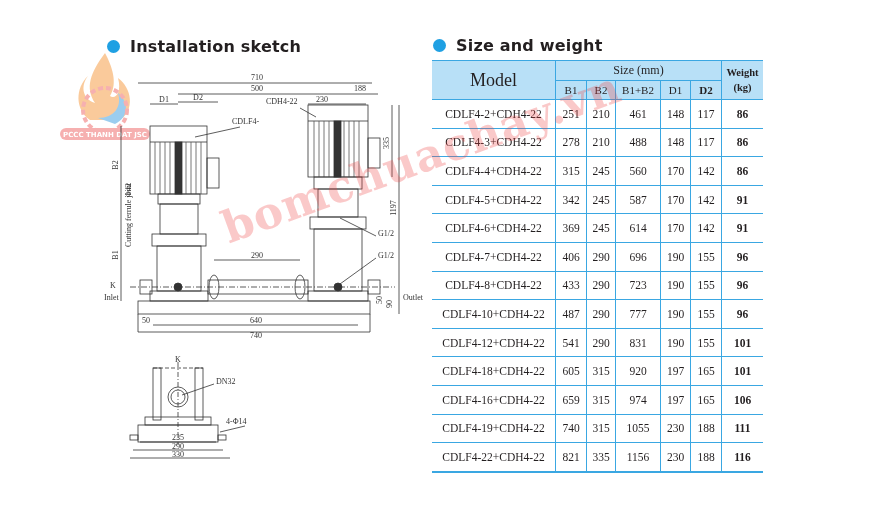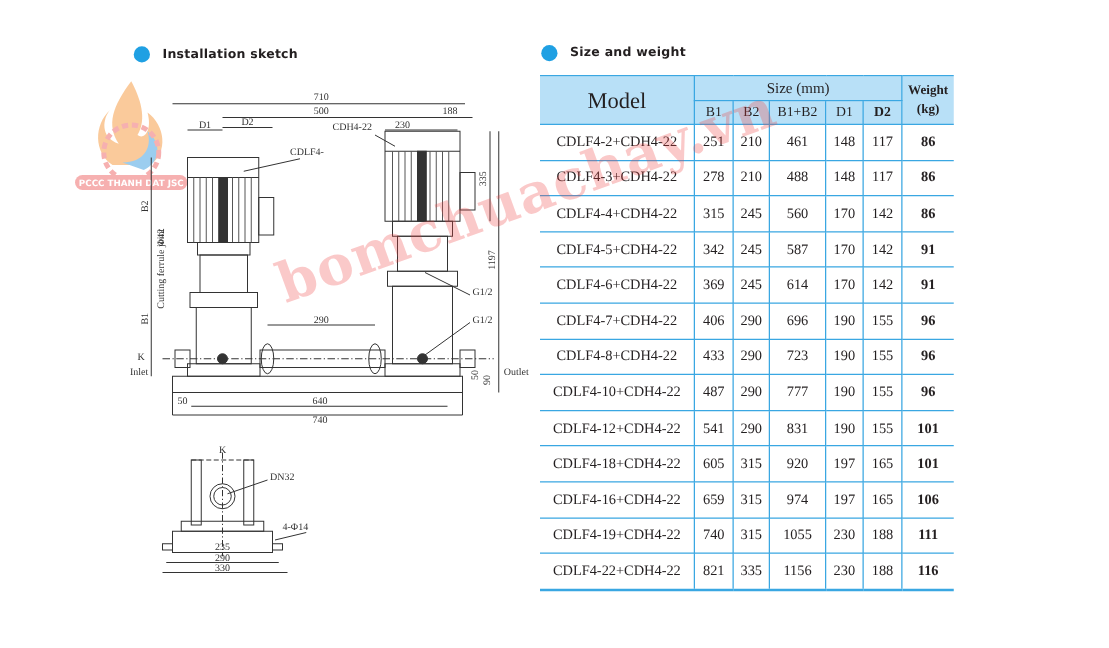--- a/index.html
+++ b/index.html
@@ -1,25 +1,25 @@
 <!DOCTYPE html>
 <html><head>
 <meta charset="utf-8">
 <style>
   html, body { margin:0; padding:0; }
   body { width:887px; height:518px; background:#ffffff; position:relative; overflow:hidden; font-family:"Liberation Serif", serif; color:#231f20; }
-  .heading { position:absolute; display:flex; align-items:center; font-family:"DejaVu Sans", sans-serif; font-weight:bold; font-size:10px; color:#231f20; letter-spacing:0.2px; }
+  .heading { position:absolute; display:flex; align-items:center; font-family:"DejaVu Sans", sans-serif; font-weight:bold; font-size:16px; color:#231f20; letter-spacing:0.2px; }
   .bullet { width:13px; height:13px; border-radius:50%; background:#1fa0e3; margin-right:10px; }
   #h-left { left:107px; top:37px; }
   #h-right { left:433px; top:36px;align-items:center; }
 
   .sketch { position:absolute; left:95px; top:60px; width:330px; height:410px; }
   .sketch svg { width:100%; height:100%; }
 
-  .logo { position:absolute; left:60px; top:60px; width:90px; height:95px; opacity:0.55;text-align:center; }
+  .logo { position:absolute; left:60px; top:48px; width:90px; height:95px; opacity:0.55;text-align:center; }
   .watermark { position:absolute; left:215px; top:205px; transform:rotate(-20deg); transform-origin:left top;
                font-family:"DejaVu Serif", serif; font-weight:bold; font-size:44px; color:#f04040; opacity:0.28; white-space:nowrap; letter-spacing:1px; }
 
   table.spec { position:absolute; left:432px; top:60px; border-collapse:collapse; font-family:"Liberation Serif", serif; font-size:11.5px; }
   table.spec th { background:#b8e0f7; font-weight:normal; color:#231f20; border:1.5px solid #3aa7e2; padding:0; }
   table.spec td { border-left:1.5px solid #3aa7e2; border-right:1.5px solid #3aa7e2; border-bottom:1.5px solid #3aa7e2; text-align:center; height:27.6px; padding:0; }
   table.spec td.model { text-align:center; width:123px; }
   table.spec th.model { font-size:18px; width:123px; }
   table.spec th.size { height:19px; font-size:12px;margin-top:44px; }
   table.spec th.sub { height:18px; font-size:11px; }

